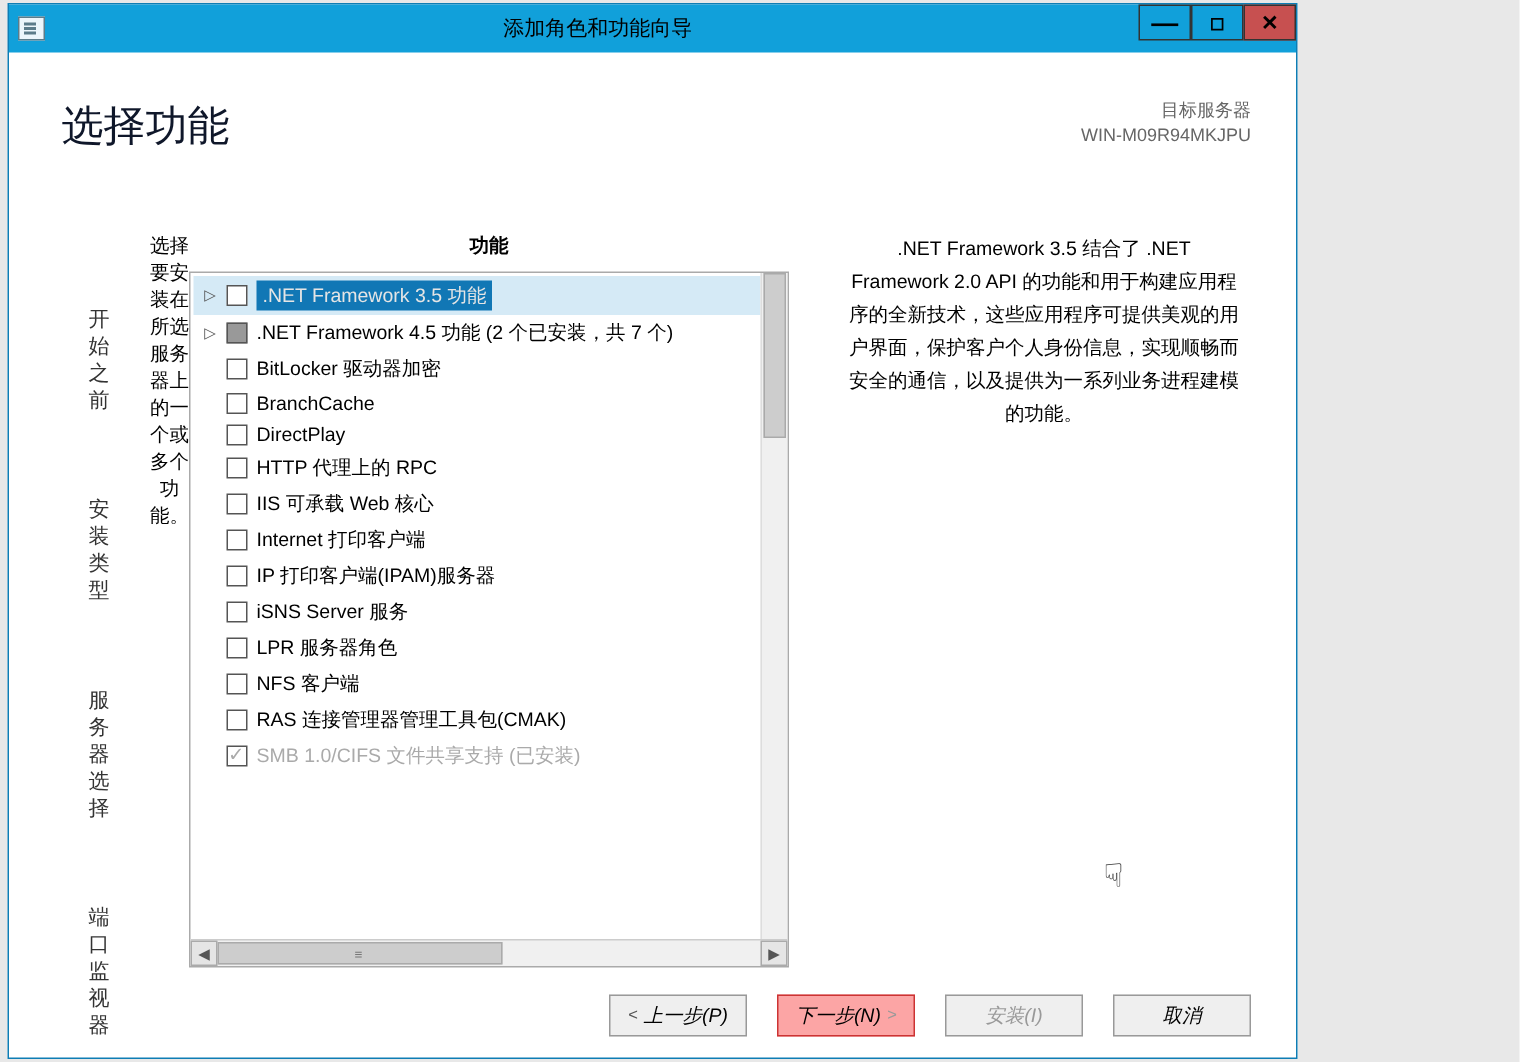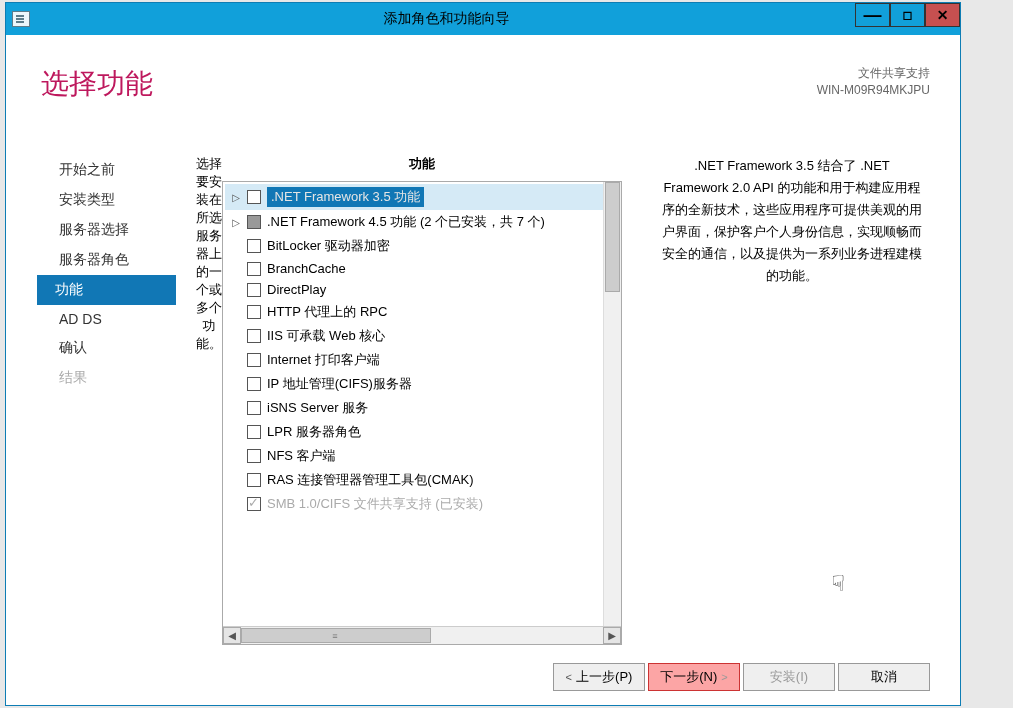--- a/index.html
+++ b/index.html
@@ -1,33 +1,33 @@
 <!DOCTYPE html>
 <html><head>
 <meta charset="utf-8">
 <style>
   * { box-sizing: border-box; margin: 0; padding: 0; font-family: "Microsoft YaHei", "Segoe UI", sans-serif; }
   body { background: #e8e8e8; width: 1013px; height: 708px; overflow: hidden; }
-  .window { position: absolute; left: 5px; top: 2px; width: 956px; height: 704px; border: 1px solid #0e7db4; background: #fff; }
+  .window { position: absolute; left: 5px; top: 2px; width: 860px; height: 704px; border: 1px solid #0e7db4; background: #fff; }
   .titlebar { height: 32px; background: #11a0da; display: flex; align-items: center; padding: 0 0 0 6px; }
   .title-icon { width: 18px; height: 16px; background: #ecf6fb; border: 1px solid #5c7c8a; margin-right: 8px; position: relative; }
   .title-icon::after { content:""; position:absolute; left:3px; top:3px; width:8px; height:2px; background:#5c7c8a; box-shadow: 0 3px 0 #5c7c8a, 0 6px 0 #5c7c8a; }
   .title-text { flex: 1; text-align: center; color: #000; font-size: 14px; }
   .winbtns { display: flex; height: 100%; }
   .winbtn { width: 35px; height: 24px; border: 1px solid #333; background: #11a0da; display:flex; align-items:center; justify-content:center; font-weight:bold; font-size:14px; }
   .winbtn.min { font-size: 18px; }
   .winbtn.max { font-size: 12px; }
   .winbtn.close { background: #c75050; color:#000; }
   .body { position: relative; height: calc(100% - 32px); }
   .header { padding: 30px 30px 0 35px; display: flex; justify-content: space-between; }
-  .page-title { font-size: 28px; font-weight: 300; color: #be185d; }
+  .page-title { font-size: 28px; font-weight: 300; color: #0f172a; }
   .server-info { text-align: right; font-size: 12px; color: #666; line-height: 1.4; }
   .main { position: absolute; top: 120px; left: 0; right: 0; bottom: 60px; display: flex; }
   .sidebar { width: 230px; padding-left: 35px; }
-  .side-item { font-size: 14px; color: #333; padding: 6px 0 6px 14px; cursor: default; border-left:4px solid transparent; }
+  .side-item { font-size: 14px; color: #333; padding: 6px 0 6px 14px; cursor: default; border-left:4px solid transparent;margin-top:43px; }
   .side-item.active { background: #1177b5; color: #fff; margin-left: -4px; padding-left:14px; }
   .side-item.disabled { color: #aaa; }
   .content { flex: 1; padding: 0 38px 0 20px; display:flex; flex-direction:row;text-align:center; }
   .instruction { font-size: 13px; color: #000; margin-bottom: 18px; }
   .panels { display: flex; flex: 1; min-height: 0; }
   .feat-panel { width: 400px; display:flex; flex-direction:column; }
   .panel-label { font-size: 13px; font-weight: bold; margin-bottom: 8px; }
   .feat-list-wrap { border: 1px solid #aaa; flex: 1; display:flex; flex-direction:column; min-height:0; }
   .feat-list { flex:1; overflow:hidden; position:relative; }
   .feat-scroll { position:absolute; right:0; top:0; bottom:0; width:18px; border-left:1px solid #ddd; background:#f0f0f0; }
@@ -41,21 +41,21 @@
   .feat-item.has-children .expander { visibility:visible; }
   .cb { width:14px; height:14px; border:1px solid #555; background:#fff; display:inline-block; flex-shrink:0; position:relative; }
   .cb.filled { background: #999; }
   .cb.checked::after { content:"✓"; position:absolute; left:0; top:-3px; font-size:13px; }
   .hscroll { height:18px; border-top:1px solid #ccc; background:#f0f0f0; display:flex; align-items:center; }
   .hs-btn { width:18px; height:100%; border:1px solid #aaa; background:#e5e5e5; display:flex; align-items:center; justify-content:center; font-size:10px; color:#555;}
   .hs-track { flex:1; position:relative; height:100%; }
   .hs-thumb { position:absolute; left:0; top:1px; bottom:1px; width:190px; background:#cdcdcd; border:1px solid #aaa; display:flex; align-items:center; justify-content:center; color:#777; font-size:9px; letter-spacing:2px;}
   .desc-panel { margin-left: 40px; width: 260px; }
   .desc-text { font-size: 13px; color:#000; line-height:1.7; }
-  .footer { position:absolute; bottom:14px; right:30px; display:flex; gap:3px; }
+  .footer { position:absolute; bottom:14px; right:30px; display:flex; gap:20px;font-style:italic; }
   .btn { min-width:92px; height:28px; border:1px solid #999; background:#efefef; font-size:13px; display:flex; align-items:center; justify-content:center; padding:0 10px;}
   .btn.disabled { color:#999; }
   .btn.next { border:1px solid #c33; background:#fca5a5; position:relative;}
   .btn.next::after { content:">"; color:#999; margin-left:4px; font-size:11px;}
   .btn.prev::before { content:"<"; color:#555; margin-right:4px; font-size:11px;}
   .cursor { position:absolute; right:115px; bottom:108px; font-size:22px; color:#333; pointer-events:none;}
   .watermark { position:absolute; right:10px; bottom:28px; font-size:12px; color:#d6d6d6; letter-spacing:0.5px;}
 </style>
 </head>
 <body>
@@ -68,31 +68,31 @@
       <div class="winbtn min">—</div>
       <div class="winbtn max">◻</div>
       <div class="winbtn close">✕</div>
     </div>
   </div>
 
   <div class="body">
     <div class="header">
       <div class="page-title">选择功能</div>
       <div class="server-info">
-        <div>文件共享支持</div>
+        <div>目标服务器</div>
         <div>WIN-M09R94MKJPU</div>
       </div>
     </div>
 
     <div class="main">
       <div class="sidebar">
         <div class="side-item">开始之前</div>
         <div class="side-item">安装类型</div>
         <div class="side-item">服务器选择</div>
-        <div class="side-item">服务器角色</div>
+        <div class="side-item">端口监视器</div>
         <div class="side-item active">功能</div>
         <div class="side-item">AD DS</div>
         <div class="side-item">确认</div>
         <div class="side-item disabled">结果</div>
       </div>
 
       <div class="content">
         <div class="instruction">选择要安装在所选服务器上的一个或多个功能。</div>
         <div class="panels">
           <div class="feat-panel">
@@ -136,21 +136,21 @@
                       <span>IIS 可承载 Web 核心</span>
                     </div>
                     <div class="feat-item">
                       <span class="expander">▷</span>
                       <span class="cb"></span>
                       <span>Internet 打印客户端</span>
                     </div>
                     <div class="feat-item">
                       <span class="expander">▷</span>
                       <span class="cb"></span>
-                      <span>IP 地址管理(CIFS)服务器</span>
+                      <span>IP 打印客户端(IPAM)服务器</span>
                     </div>
                     <div class="feat-item">
                       <span class="expander">▷</span>
                       <span class="cb"></span>
                       <span>iSNS Server 服务</span>
                     </div>
                     <div class="feat-item">
                       <span class="expander">▷</span>
                       <span class="cb"></span>
                       <span>LPR 服务器角色</span>

